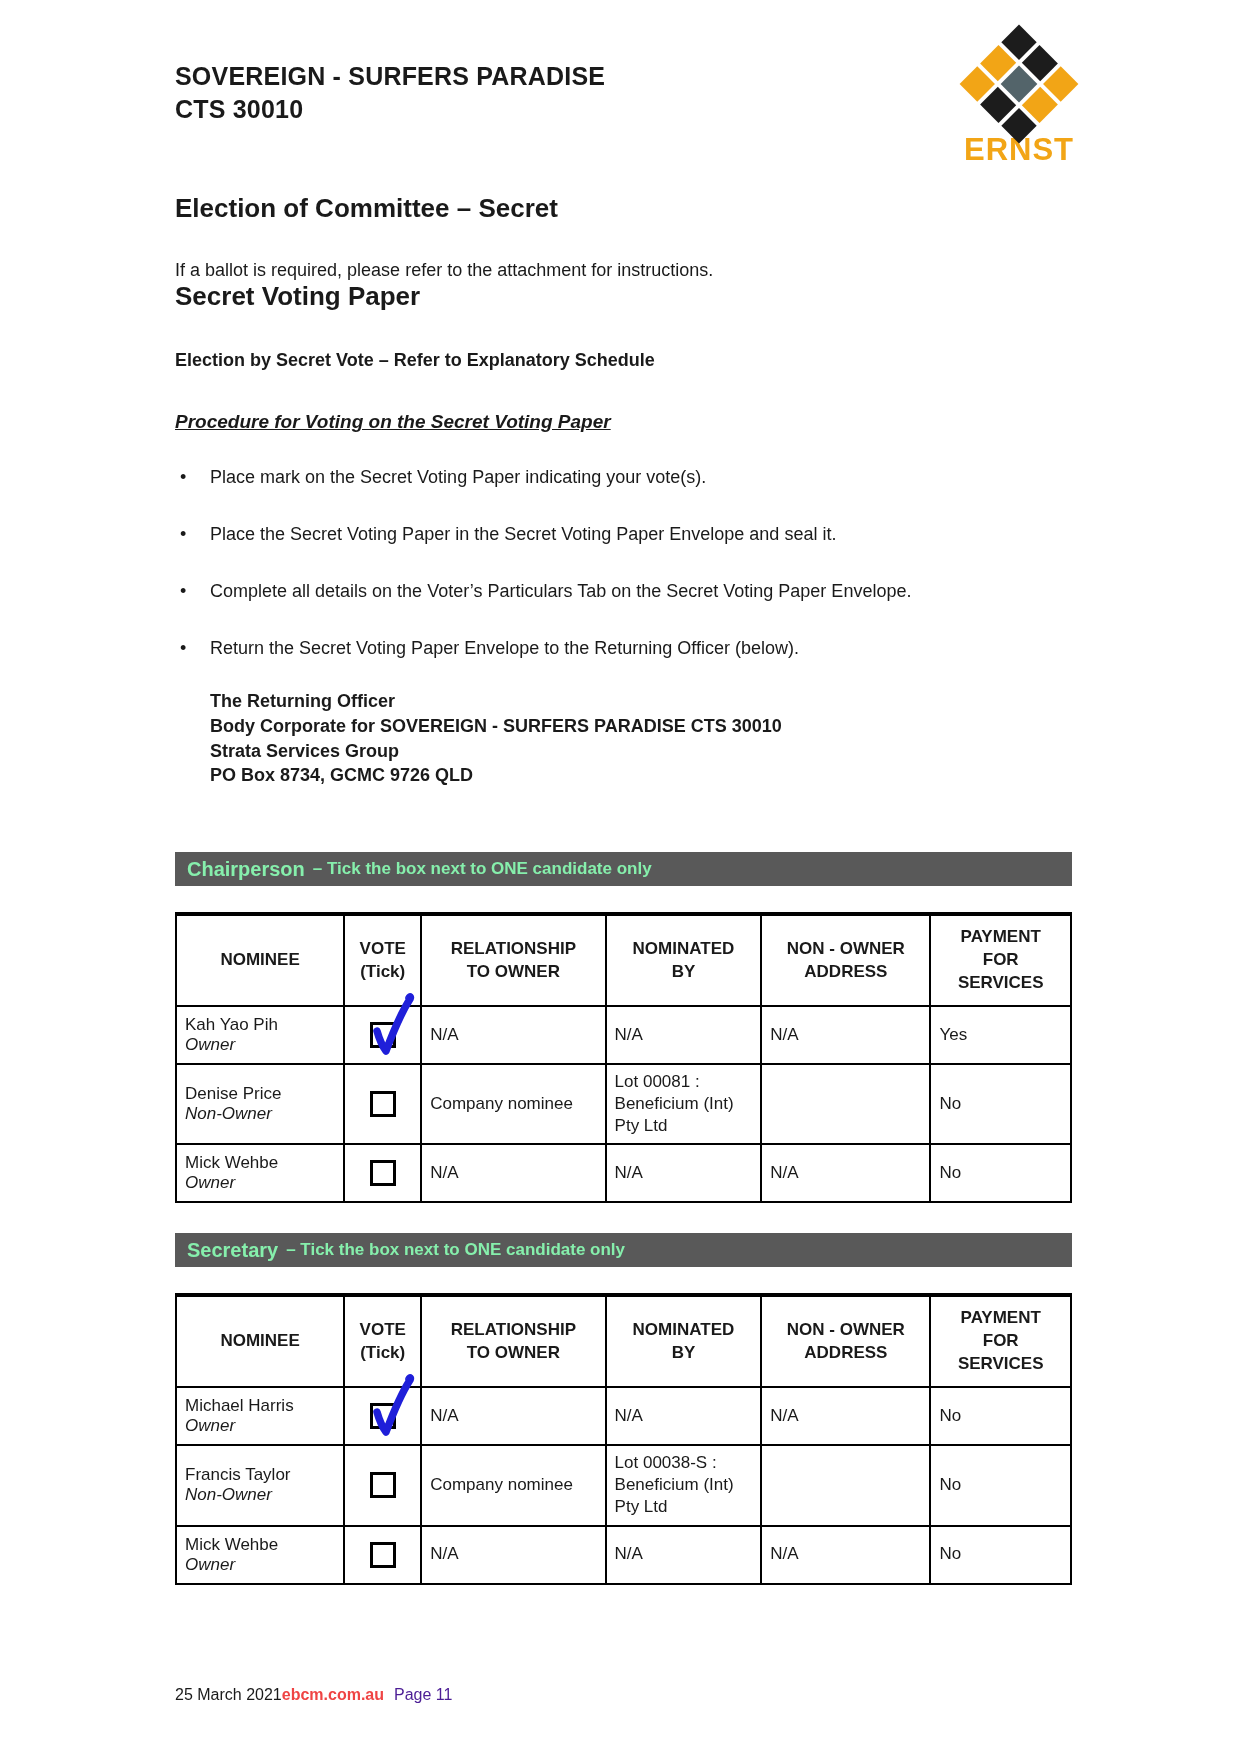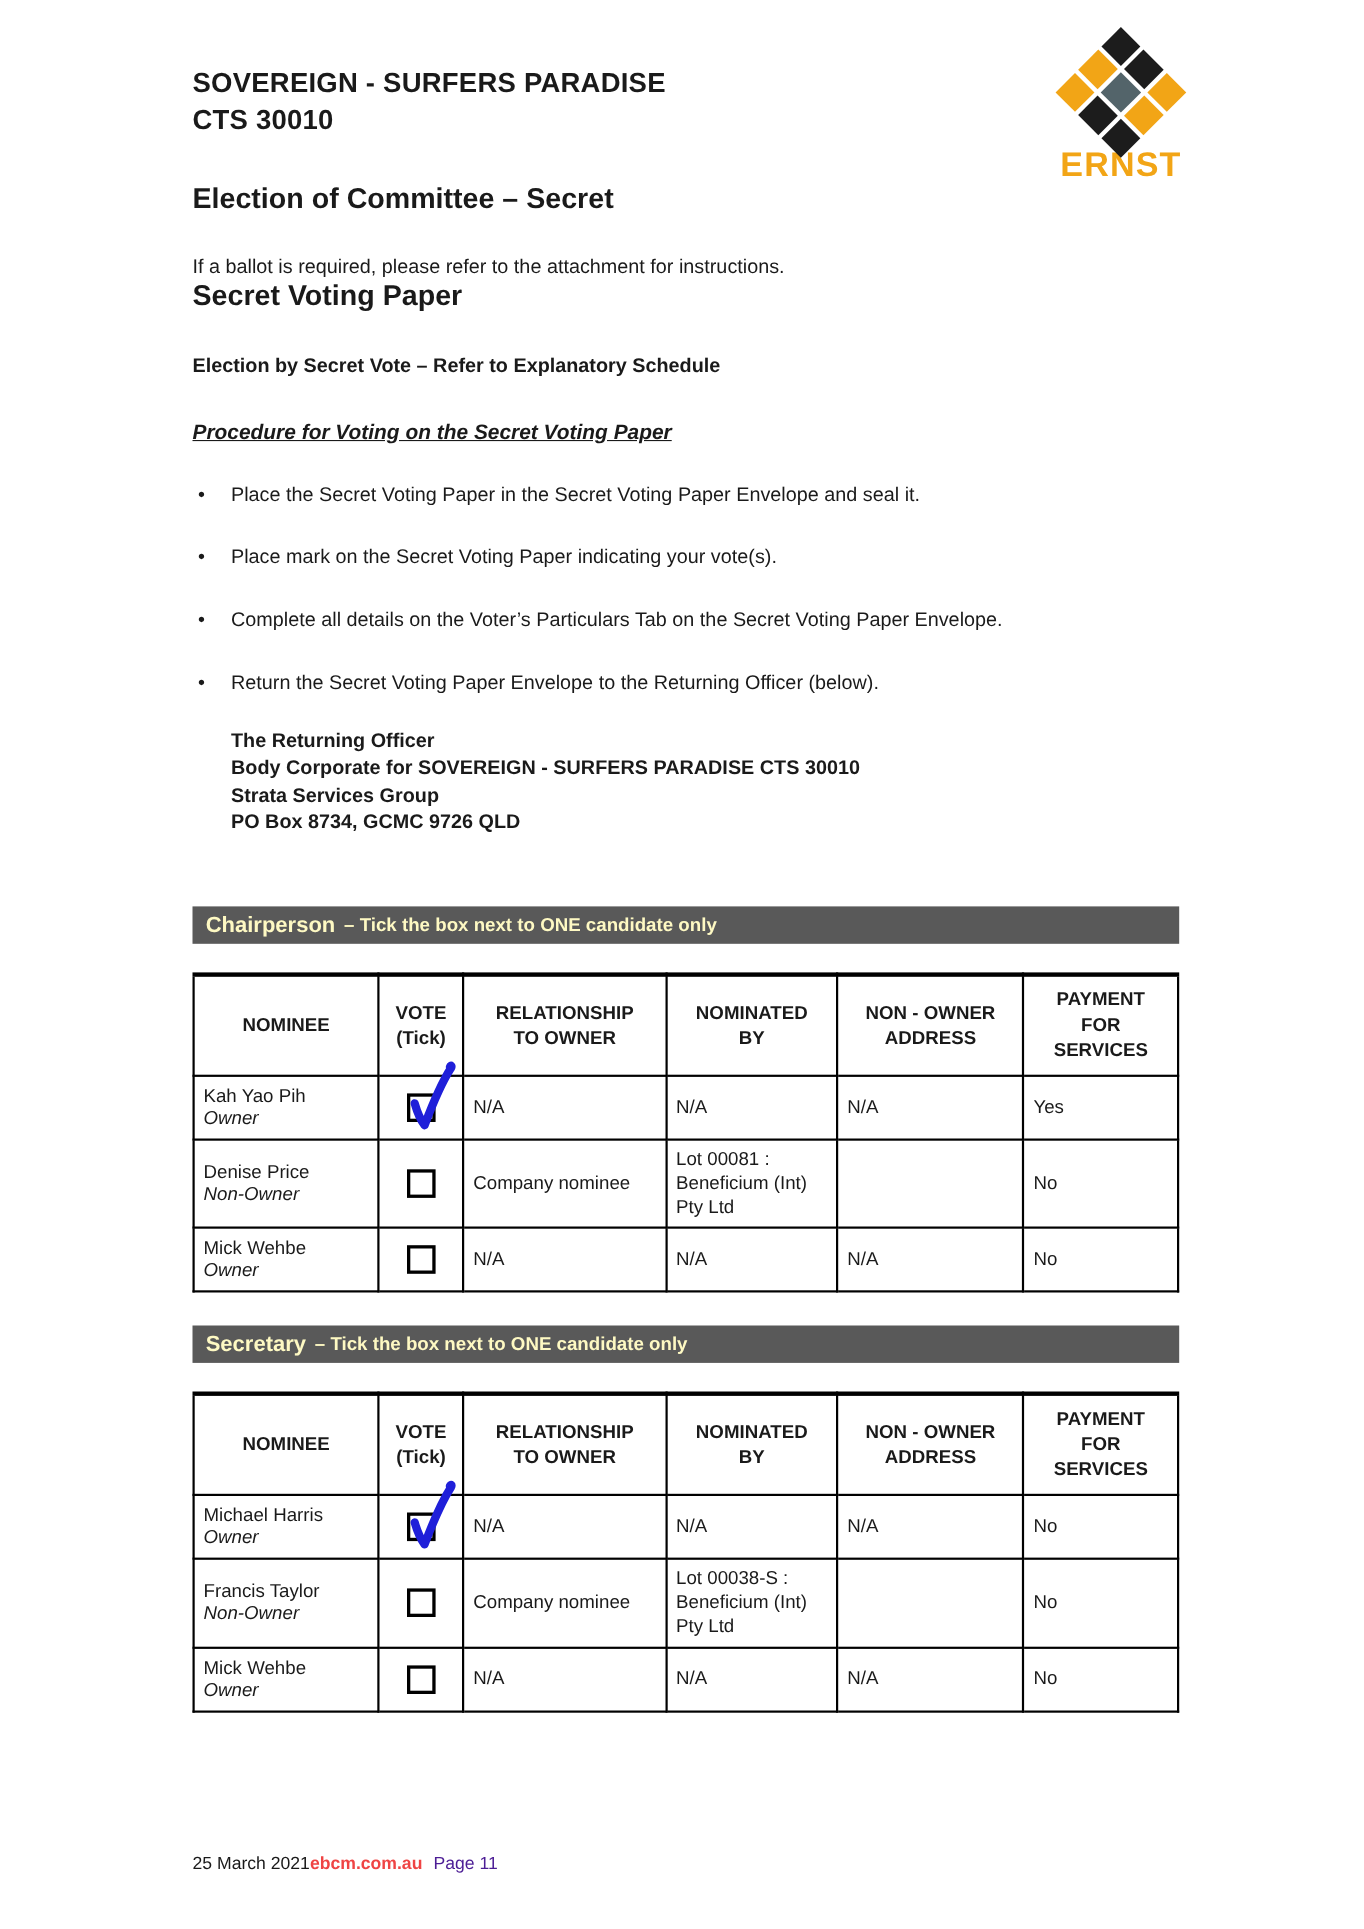--- a/index.html
+++ b/index.html
@@ -20,34 +20,34 @@
     transform:translate(-50%,-50%) rotate(45deg);
     display:grid; grid-template-columns:repeat(3,1fr); grid-template-rows:repeat(3,1fr); gap:4px;
   }
   .logo-grid div { width:100%; height:100%; }
   .lg-o { background:#F2A516; }
   .lg-b { background:#1c1c1c; }
   .lg-s { background:#53646a; }
   .logo-word { font-size:31px; font-weight:bold; color:#F2A516; letter-spacing:1px; margin-top:2px; }
 
   
-  .h-election { font-size:26px; font-weight:bold; margin-top:40px; }
+  .h-election { font-size:26px; font-weight:bold; margin-top:68px; }
   .p-body { font-size:18px; margin-top:8px; }
   .p-body2 { font-size:18px; margin-top:36px; }
   .h-svp { font-size:26px; font-weight:bold; }
   .h-secretvote { font-size:18px; font-weight:bold; margin-top:38px; }
   .h-procedure { font-size:19px; font-weight:bold; font-style:italic; text-decoration:underline; margin-top:40px; }
   .bullets { list-style:none; margin-top:34px; }
   .bullets li { font-size:18px; margin-bottom:36px; padding-left:35px; position:relative; }
   .bullets li::before { content:"•"; position:absolute; left:5px; font-size:18px; }
   .ret-officer { font-size:18px; font-weight:bold; line-height:1.38; margin:-6px 0 0 35px; }
 
   
   .section-bar {
-    background:#595959; color:#fef9c3; height:34px; margin-top:64px;
+    background:#595959; color:#86efac; height:34px; margin-top:64px;
     display:flex; align-items:center; padding-left:12px;
   }
   .section-bar .sb-title { font-size:20px; font-weight:bold; }
   .section-bar .sb-sub { font-size:17px; font-weight:bold; margin-left:8px; }
   .section-bar.second { margin-top:30px; }
 
   
   table.vote-table {
     width:100%; border-collapse:collapse; margin-top:26px;
     border:2px solid #000; border-top:4px solid #000;
@@ -118,22 +118,22 @@
   </div>
 
   <div class="h-election">Election of Committee – Secret</div>
   <div class="p-body2">If a ballot is required, please refer to the attachment for instructions.</div>
 
   <div class="h-svp">Secret Voting Paper</div>
   <div class="h-secretvote">Election by Secret Vote – Refer to Explanatory Schedule</div>
   <div class="h-procedure">Procedure for Voting on the Secret Voting Paper</div>
 
   <ul class="bullets">
+    <li>Place mark on the Secret Voting Paper indicating your vote(s).</li>
     <li>Place the Secret Voting Paper in the Secret Voting Paper Envelope and seal it.</li>
-    <li>Place mark on the Secret Voting Paper indicating your vote(s).</li>
     <li>Complete all details on the Voter’s Particulars Tab on the Secret Voting Paper Envelope.</li>
     <li>Return the Secret Voting Paper Envelope to the Returning Officer (below).</li>
   </ul>
 
   <div class="ret-officer">
     <div>The Returning Officer</div>
     <div>Body Corporate for SOVEREIGN - SURFERS PARADISE CTS 30010</div>
     <div>Strata Services Group</div>
     <div>PO Box 8734, GCMC 9726 QLD</div>
   </div>

